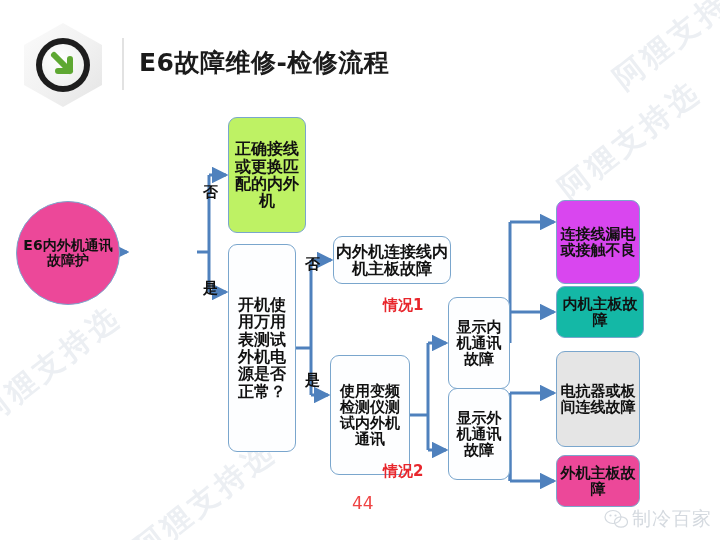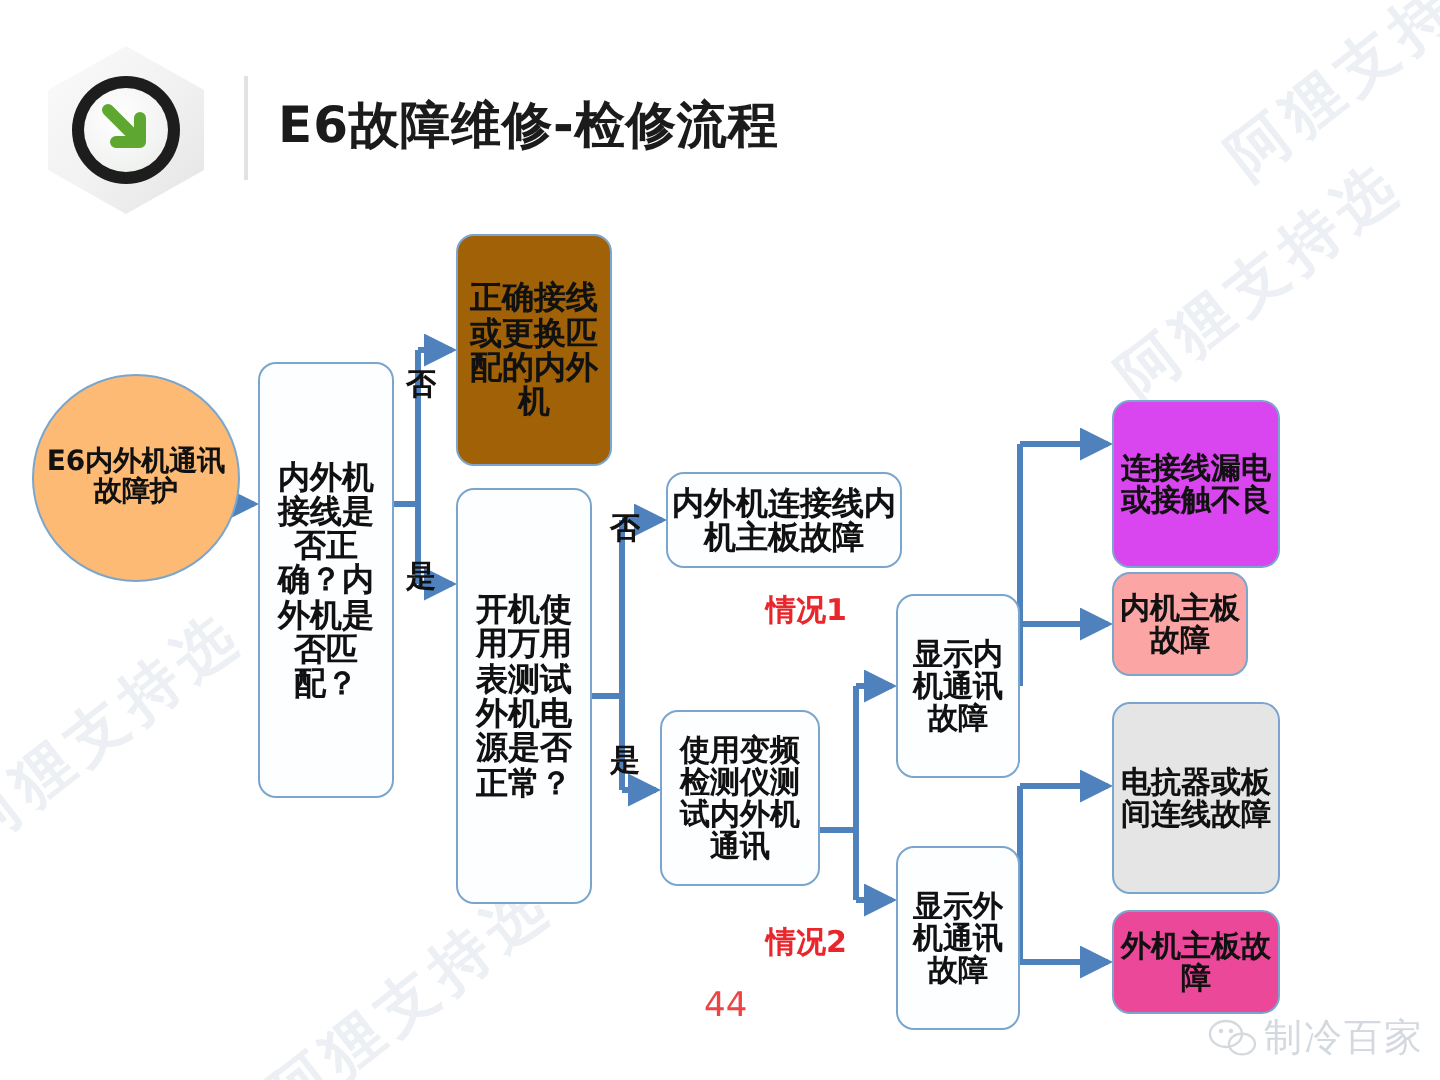--- a/index.html
+++ b/index.html
@@ -212,48 +212,45 @@
     <path d="M 510 312 L 554 312"></path>
 
     <path d="M 510 393 L 510 481" marker-end="none"></path>
     <path d="M 510 450 L 510 481" marker-end="none"></path>
     <path d="M 510 393 L 554 393"></path>
     <path d="M 510 481 L 554 481"></path>
   </g>
 </svg>
 
 <div id="flow">
-    <div class="node ellipse" style="left: 16px; top: 187px; width: 104px; height: 104px; font-size: 14px; border-color: rgb(122, 166, 205); background: #fdba74;">
+    <div class="node ellipse" style="left: 16px; top: 201px; width: 104px; height: 104px; font-size: 14px; border-color: rgb(122, 166, 205); background: #ec4899;">
       <span>E6内外机通讯故障护</span>
     </div>
-    <div class="node rect" style="left: 129px; top: 181px; width: 68px; height: 218px; font-size: 16px; border-color: rgb(122, 166, 205); background: rgb(253, 254, 255);">
-      <span>内外机接线是否正确？内外机是否匹配？</span>
-    </div>
-    <div class="node rect" style="left: 228px; top: 117px; width: 78px; height: 116px; font-size: 16px; border-color: rgb(122, 166, 205); background: #a16207;">
+    <div class="node rect" style="left: 228px; top: 117px; width: 78px; height: 116px; font-size: 16px; border-color: rgb(122, 166, 205); background: #bef264;">
       <span>正确接线或更换匹配的内外机</span>
     </div>
     <div class="node rect" style="left: 228px; top: 244px; width: 68px; height: 208px; font-size: 16px; border-color: rgb(122, 166, 205); background: rgb(253, 254, 255);">
       <span>开机使用万用表测试外机电源是否正常？</span>
     </div>
     <div class="node rect" style="left: 333px; top: 236px; width: 118px; height: 48px; font-size: 16px; border-color: rgb(122, 166, 205); background: rgb(253, 254, 255);">
       <span>内外机连接线内机主板故障</span>
     </div>
-    <div class="node rect" style="left: 330px; top: 355px; width: 80px; height: 88px; font-size: 15px; border-color: rgb(122, 166, 205); background: rgb(253, 254, 255);">
+    <div class="node rect" style="left: 330px; top: 355px; width: 80px; height: 120px; font-size: 15px; border-color: rgb(122, 166, 205); background: rgb(253, 254, 255);">
       <span>使用变频检测仪测试内外机通讯</span>
     </div>
     <div class="node rect" style="left: 448px; top: 297px; width: 62px; height: 92px; font-size: 15px; border-color: rgb(122, 166, 205); background: rgb(253, 254, 255); justify-content: flex-end;">
       <span>显示内机通讯故障</span>
     </div>
-    <div class="node rect" style="left: 448px; top: 423px; width: 62px; height: 92px; font-size: 15px; border-color: rgb(122, 166, 205); background: rgb(253, 254, 255);">
+    <div class="node rect" style="left: 448px; top: 388px; width: 62px; height: 92px; font-size: 15px; border-color: rgb(122, 166, 205); background: rgb(253, 254, 255);">
       <span>显示外机通讯故障</span>
     </div>
     <div class="node rect" style="left: 556px; top: 180px; width: 84px; height: 84px; font-size: 15px; border-color: rgb(122, 166, 205); background: #d946ef; margin-top: 20px;">
       <span>连接线漏电或接触不良</span>
     </div>
-    <div class="node rect" style="left: 556px; top: 286px; width: 68px; height: 52px; font-size: 15px; border-color: rgb(122, 166, 205); background: #fca5a5;">
+    <div class="node rect" style="left: 556px; top: 286px; width: 88px; height: 52px; font-size: 15px; border-color: rgb(122, 166, 205); background: #14b8a6;">
       <span>内机主板故障</span>
     </div>
     <div class="node rect" style="left: 556px; top: 351px; width: 84px; height: 96px; font-size: 15px; border-color: rgb(122, 166, 205); background: #e5e5e5;">
       <span>电抗器或板间连线故障</span>
     </div>
     <div class="node rect" style="left: 556px; top: 455px; width: 84px; height: 52px; font-size: 15px; border-color: rgb(122, 166, 205); background: #ec4899;">
       <span>外机主板故障</span>
     </div>
     <div class="edge-label" style="left: 203px; top: 183px;">否</div>
     <div class="edge-label" style="left: 203px; top: 279px;">是</div>

